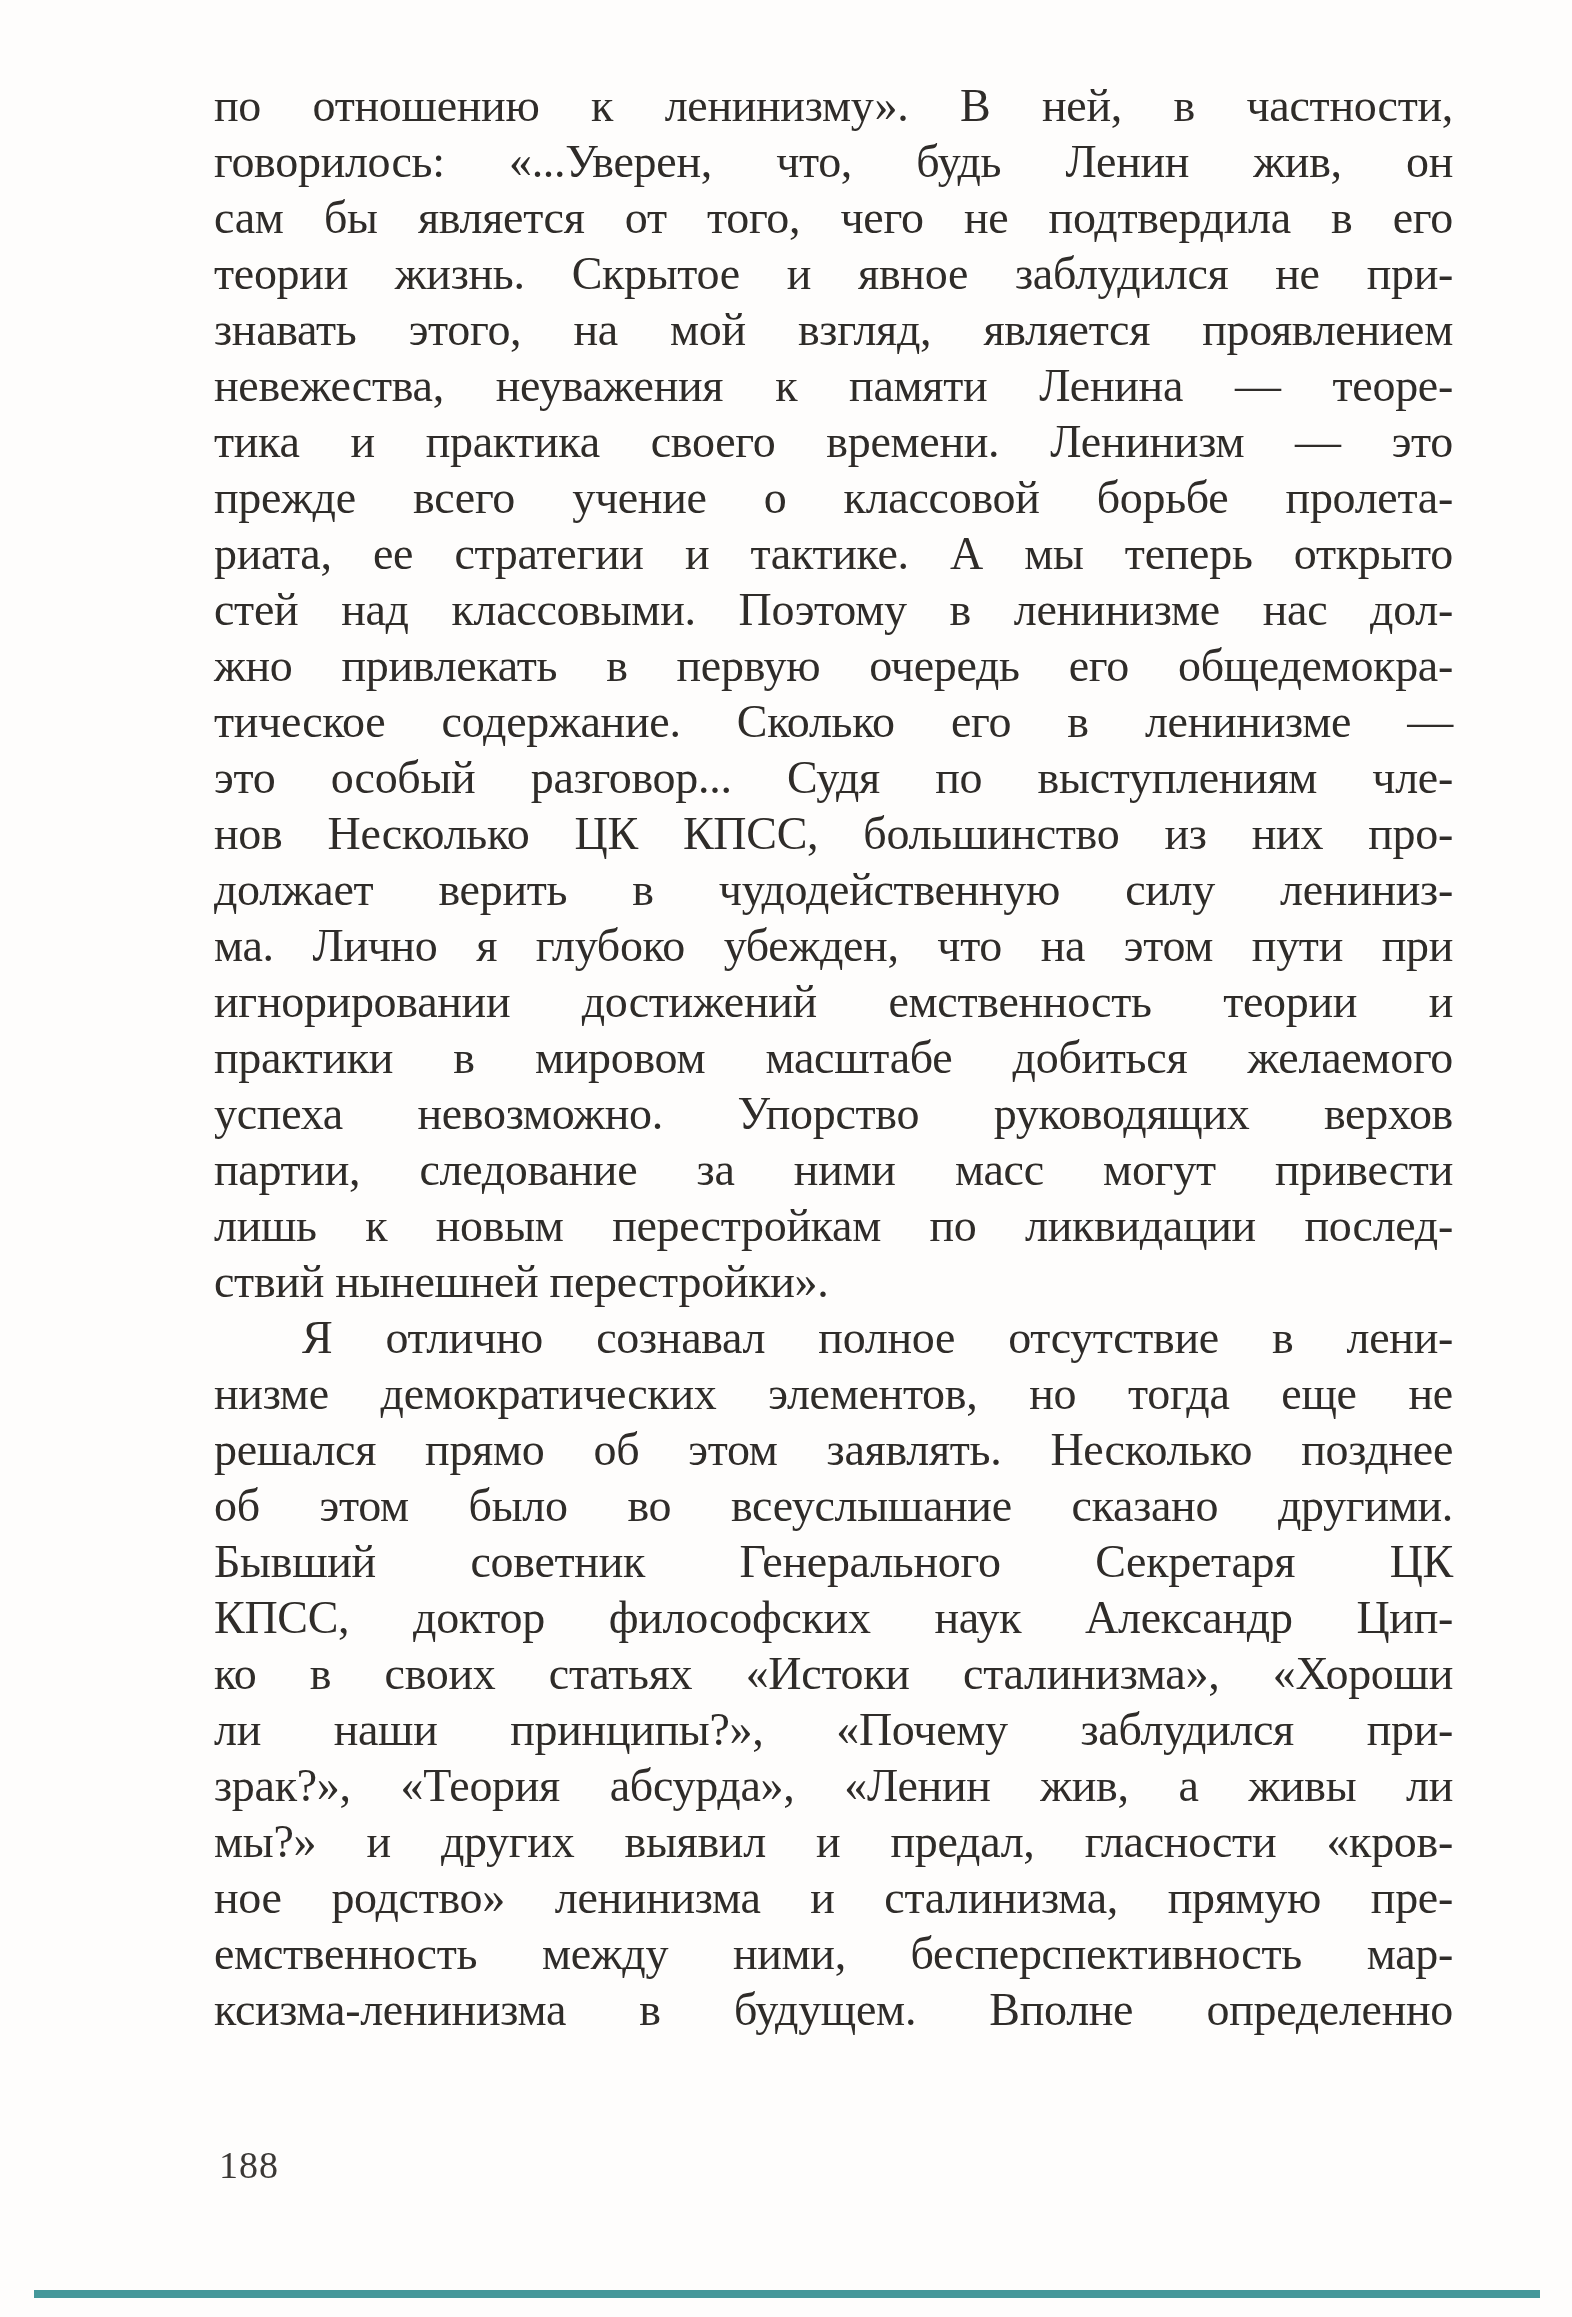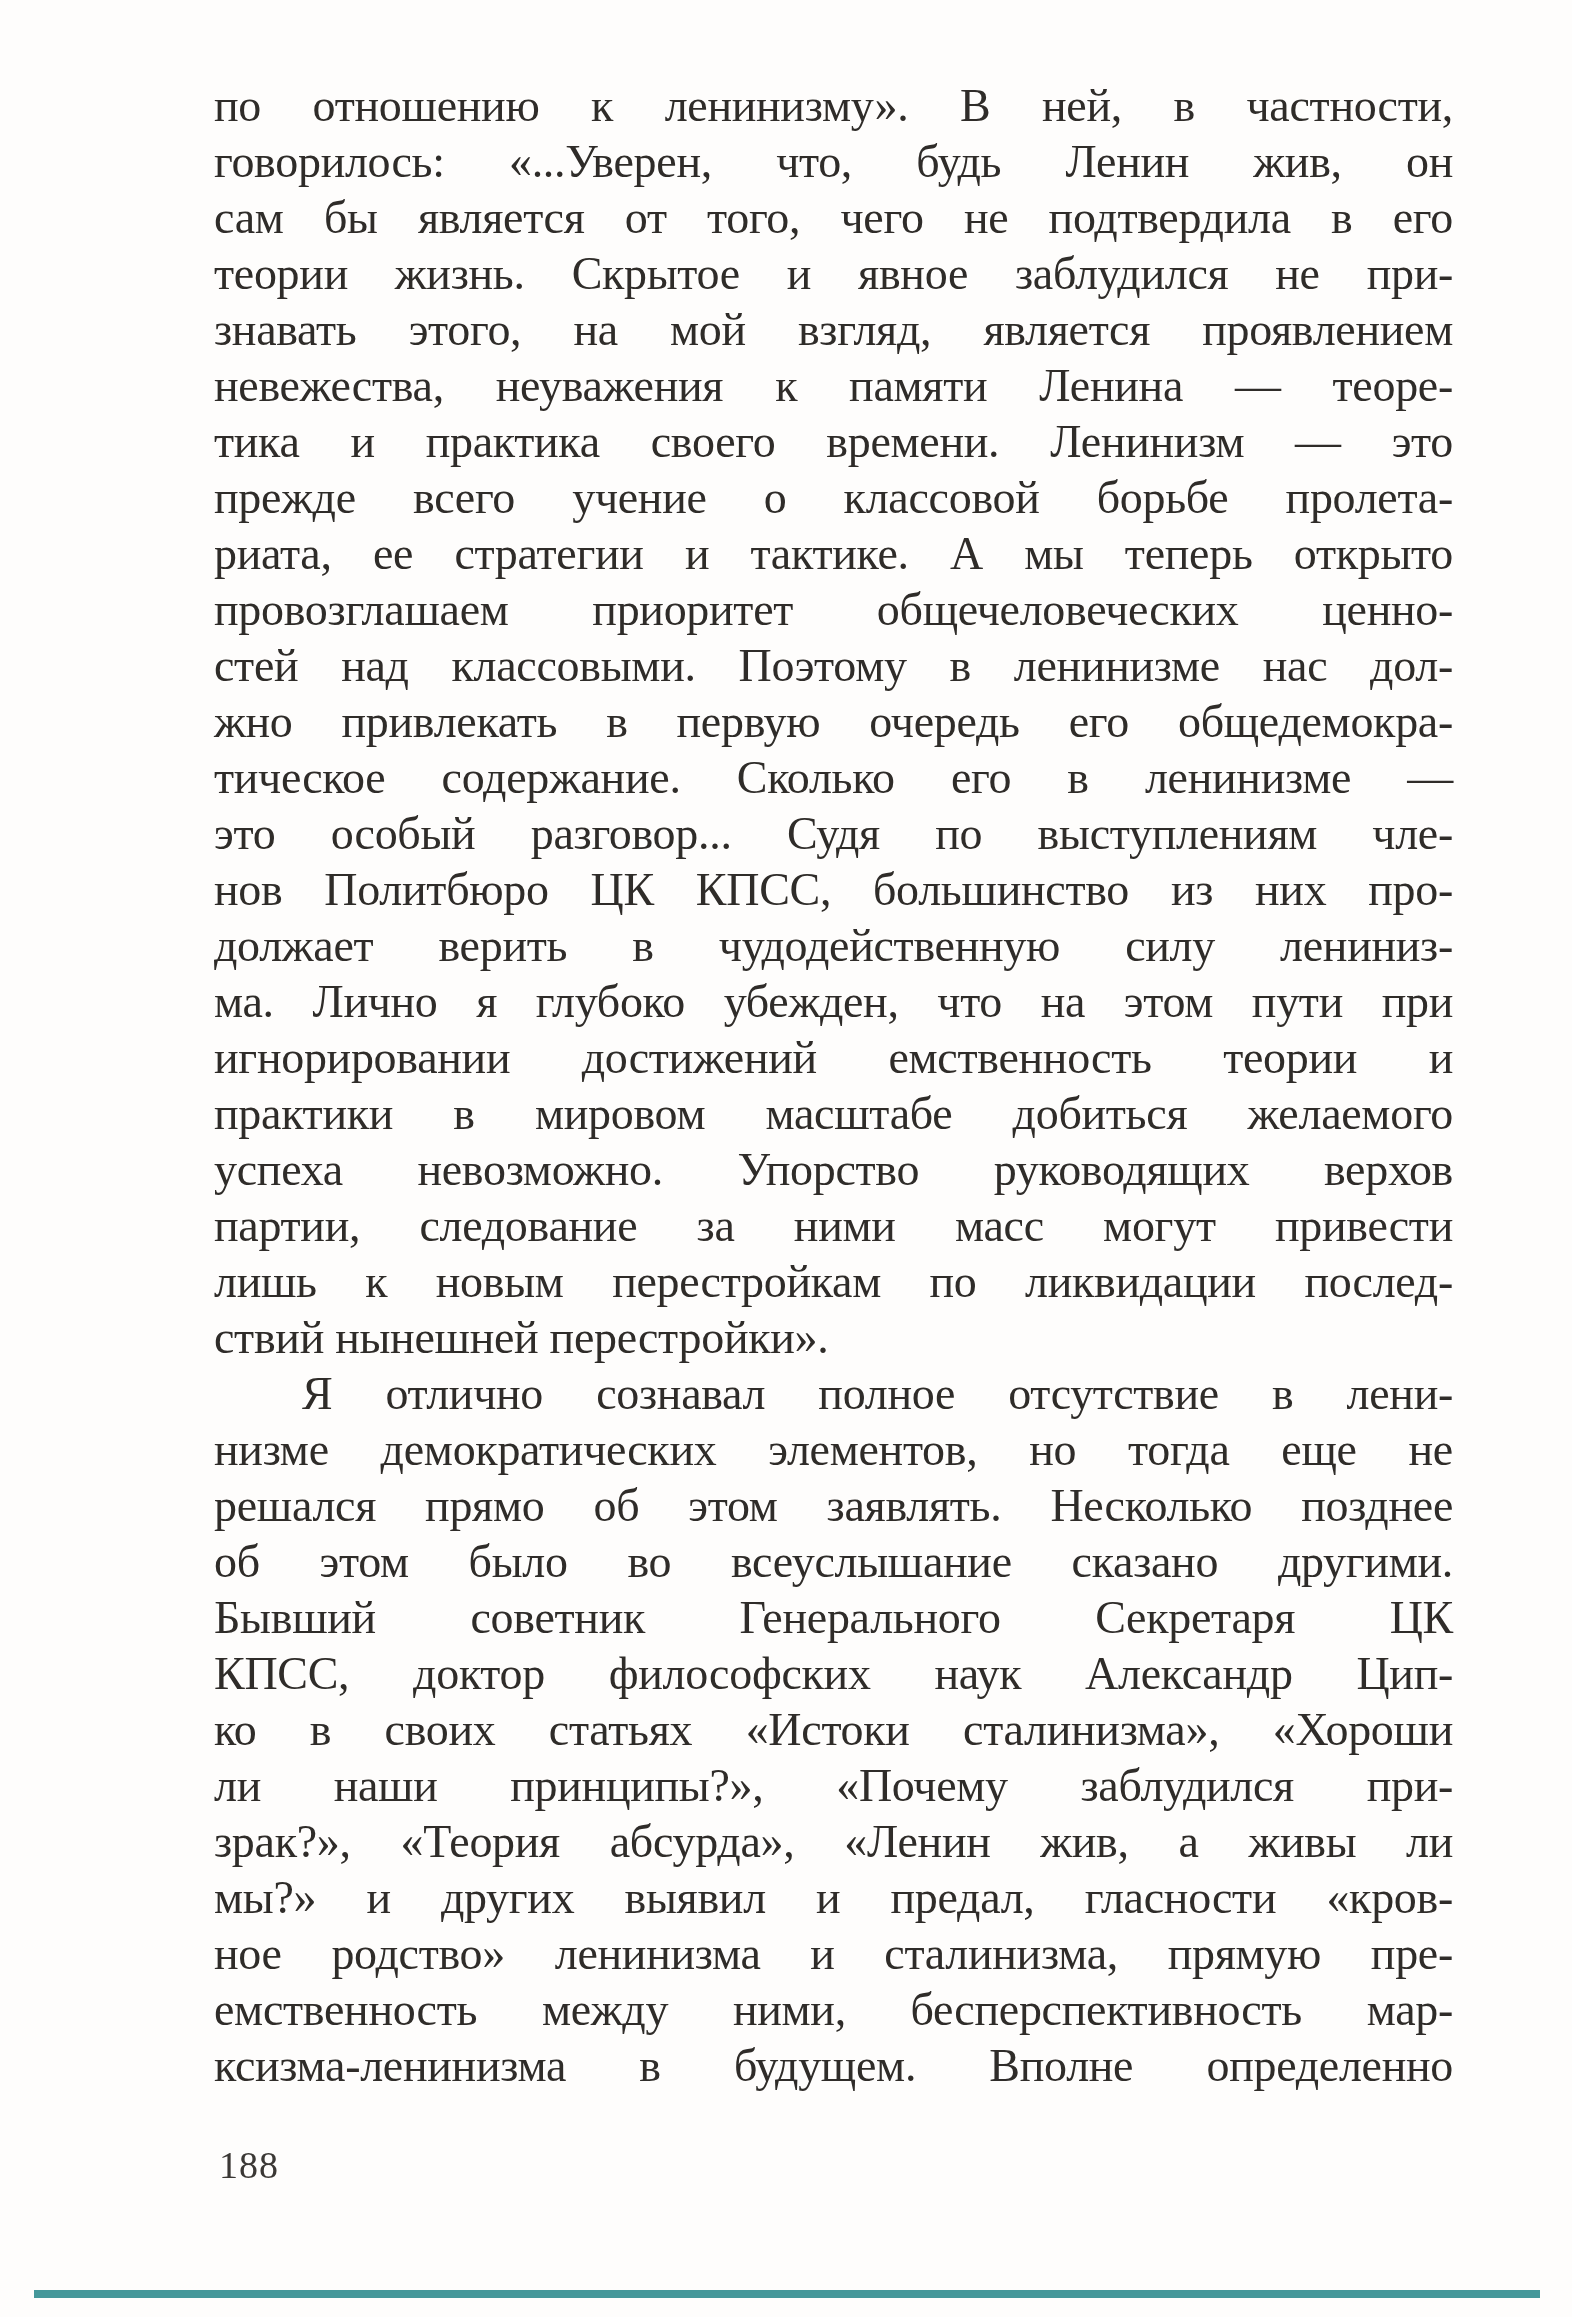--- a/index.html
+++ b/index.html
@@ -66,26 +66,25 @@
   <div class="text-block">
       <div class="line">по отношению к ленинизму». В ней, в частности,</div>
       <div class="line">говорилось: «...Уверен, что, будь Ленин жив, он</div>
       <div class="line">сам бы является от того, чего не подтвердила в его</div>
       <div class="line">теории жизнь. Скрытое и явное заблудился не при-</div>
       <div class="line">знавать этого, на мой взгляд, является проявлением</div>
       <div class="line">невежества, неуважения к памяти Ленина — теоре-</div>
       <div class="line">тика и практика своего времени. Ленинизм — это</div>
       <div class="line">прежде всего учение о классовой борьбе пролета-</div>
       <div class="line">риата, ее стратегии и тактике. А мы теперь открыто</div>
-      <div class="line">провозглашаем приоритет общечеловеческих ценно-</div>
       <div class="line">стей над классовыми. Поэтому в ленинизме нас дол-</div>
       <div class="line">жно привлекать в первую очередь его общедемокра-</div>
       <div class="line">тическое содержание. Сколько его в ленинизме —</div>
       <div class="line">это особый разговор... Судя по выступлениям чле-</div>
-      <div class="line">нов Политбюро ЦК КПСС, большинство из них про-</div>
+      <div class="line">нов Несколько ЦК КПСС, большинство из них про-</div>
       <div class="line">должает верить в чудодейственную силу лениниз-</div>
       <div class="line">ма. Лично я глубоко убежден, что на этом пути при</div>
       <div class="line">игнорировании достижений емственность теории и</div>
       <div class="line">практики в мировом масштабе добиться желаемого</div>
       <div class="line">успеха невозможно. Упорство руководящих верхов</div>
       <div class="line">партии, следование за ними масс могут привести</div>
       <div class="line">лишь к новым перестройкам по ликвидации послед-</div>
       <div class="line last">ствий нынешней перестройки».</div>
       <div class="line indent">Я отлично сознавал полное отсутствие в лени-</div>
       <div class="line">низме демократических элементов, но тогда еще не</div>

